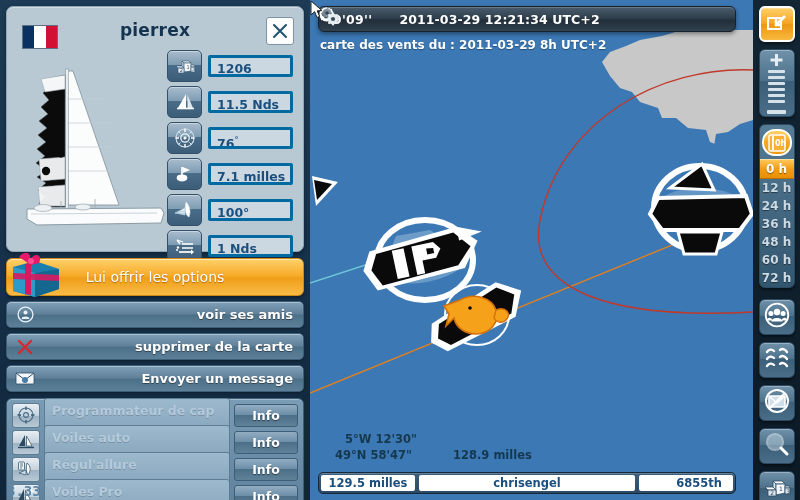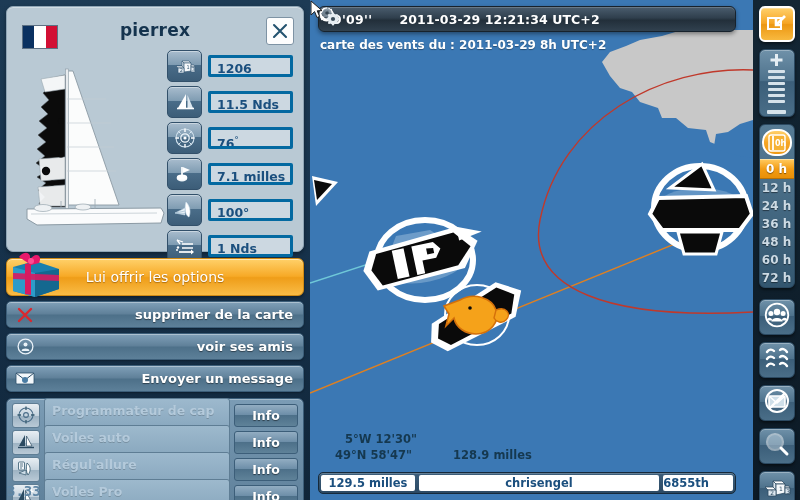--- a/index.html
+++ b/index.html
@@ -163,21 +163,21 @@
     border:1px solid #16293a;
     box-shadow:0 1px 0 rgba(255,255,255,.2) inset;
     display:flex;align-items:flex-end;gap:4px;
   }
   #map-bottombar .fld{
     height:16px;line-height:16px;background:#ffffff;border-radius:2px;
     font-size:11.5px;font-weight:bold;color:#1b4f7e;box-sizing:border-box;
   }
   #bb-dist{width:94px;text-align:center;}
   #bb-name{flex:1;text-align:center;}
-  #bb-rank{width:70px;text-align:right;padding-right:24px;}
+  #bb-rank{width:94px;text-align:right;padding-right:11px;}
 
   
   #toolbar{
     position:absolute;left:753px;top:0;width:47px;height:500px;
     background:linear-gradient(180deg,#132634 0%,#0c1a26 100%);
     box-sizing:border-box;padding-top:6px;
   }
   .tool{
     width:36px;margin:0 auto 7px auto;border-radius:6px;box-sizing:border-box;
     border:1px solid #2b4961;
@@ -362,36 +362,36 @@
         <path d="M20 17 L20 47 L26 48 L26 16 Z" fill="#d81b60"></path>
         <path d="M8 26 L54 28 L54 34 L8 32 Z" fill="#d81b60" opacity=".9"></path>
         <path d="M14 10 C20 2,28 6,24 14 C30 4,38 8,34 16 L26 18 Z" fill="#e8186b"></path>
         <circle cx="26" cy="14" r="3" fill="#ff4d94"></circle>
       </svg>
       <div class="lbl">Lui offrir les options</div>
     </div>
 
     <div class="act">
       <div class="ico">
-        <svg width="16" height="16" viewBox="0 0 16 16">
-          <path d="M2 2 L14 14 M14 2 L2 14" stroke="#d9282f" stroke-width="2.4" stroke-linecap="round"></path>
-        </svg>
-      </div>
-      <div class="lbl">supprimer de la carte</div>
-    </div>
-
-    <div class="act">
-      <div class="ico">
         <svg width="17" height="17" viewBox="0 0 17 17">
           <circle cx="8.5" cy="8.5" r="7.4" fill="none" stroke="#eaf2f8" stroke-width="1.3"></circle>
           <circle cx="8.5" cy="6.6" r="2" fill="#eaf2f8"></circle>
           <path d="M4.6 13 C4.6 9.8,12.4 9.8,12.4 13 Z" fill="#eaf2f8"></path>
         </svg>
       </div>
       <div class="lbl">voir ses amis</div>
+    </div>
+
+    <div class="act">
+      <div class="ico">
+        <svg width="16" height="16" viewBox="0 0 16 16">
+          <path d="M2 2 L14 14 M14 2 L2 14" stroke="#d9282f" stroke-width="2.4" stroke-linecap="round"></path>
+        </svg>
+      </div>
+      <div class="lbl">supprimer de la carte</div>
     </div>
 
     <div class="act">
       <div class="ico">
         <svg width="20" height="15" viewBox="0 0 20 15">
           <rect x="1" y="2" width="18" height="11" rx="1" fill="#f4f8fb" stroke="#2c4e69" stroke-width=".8"></rect>
           <path d="M1 2 L10 9 L19 2" fill="none" stroke="#2c4e69" stroke-width="1"></path>
           <circle cx="10" cy="9" r="3" fill="#4a7ca3"></circle>
         </svg>
       </div>

